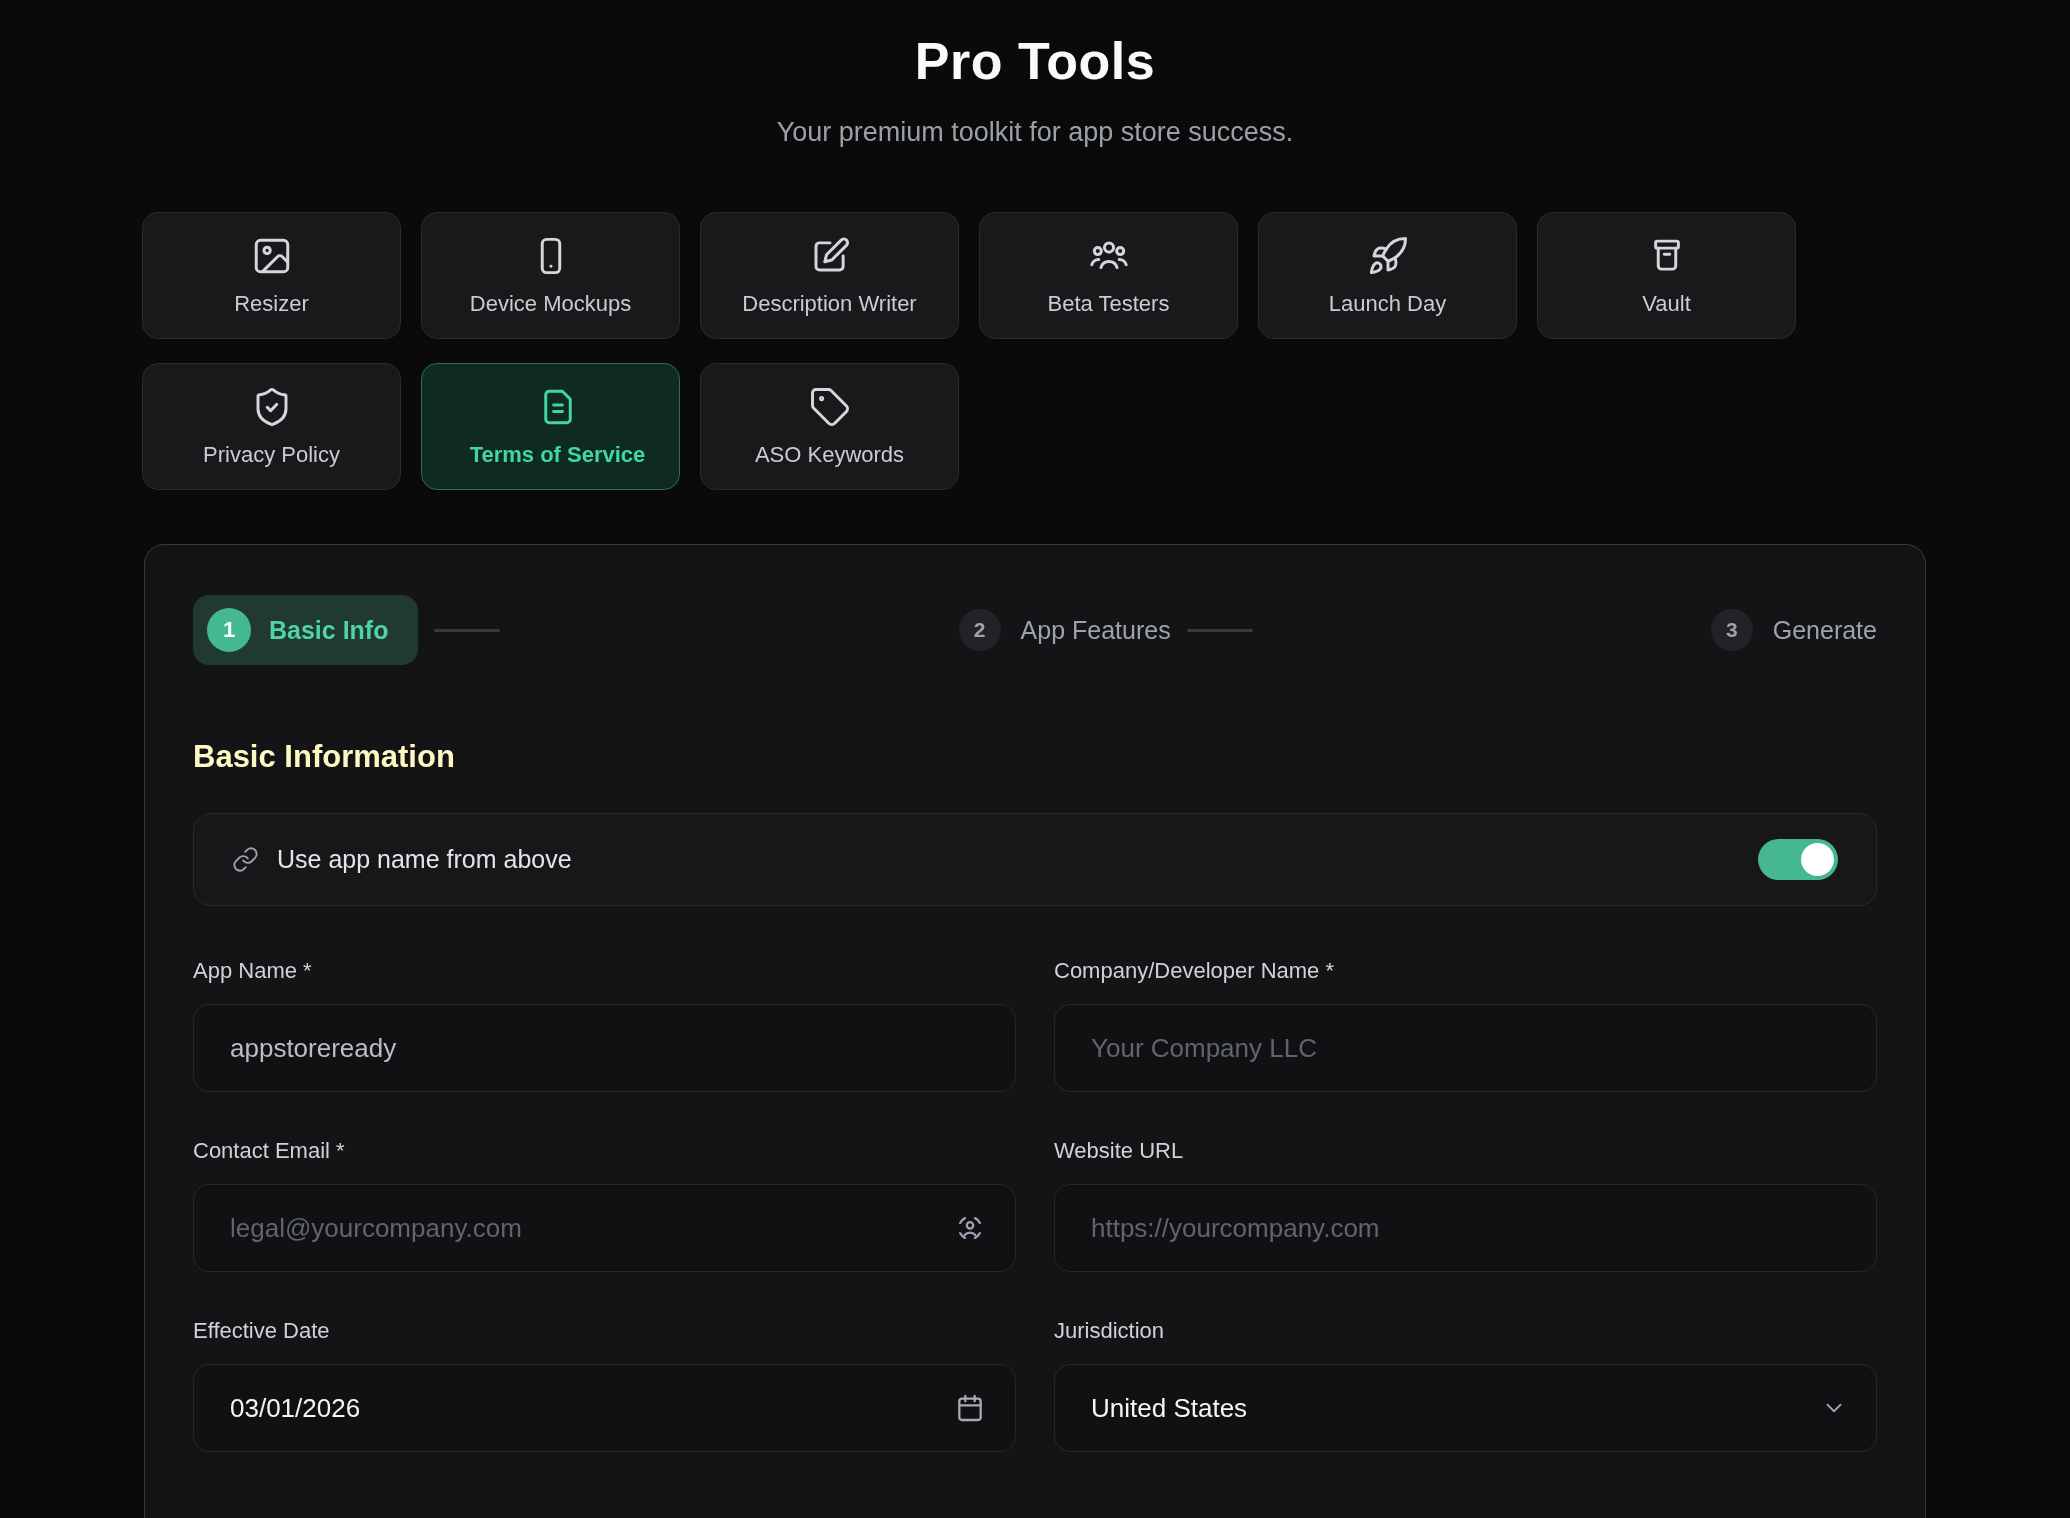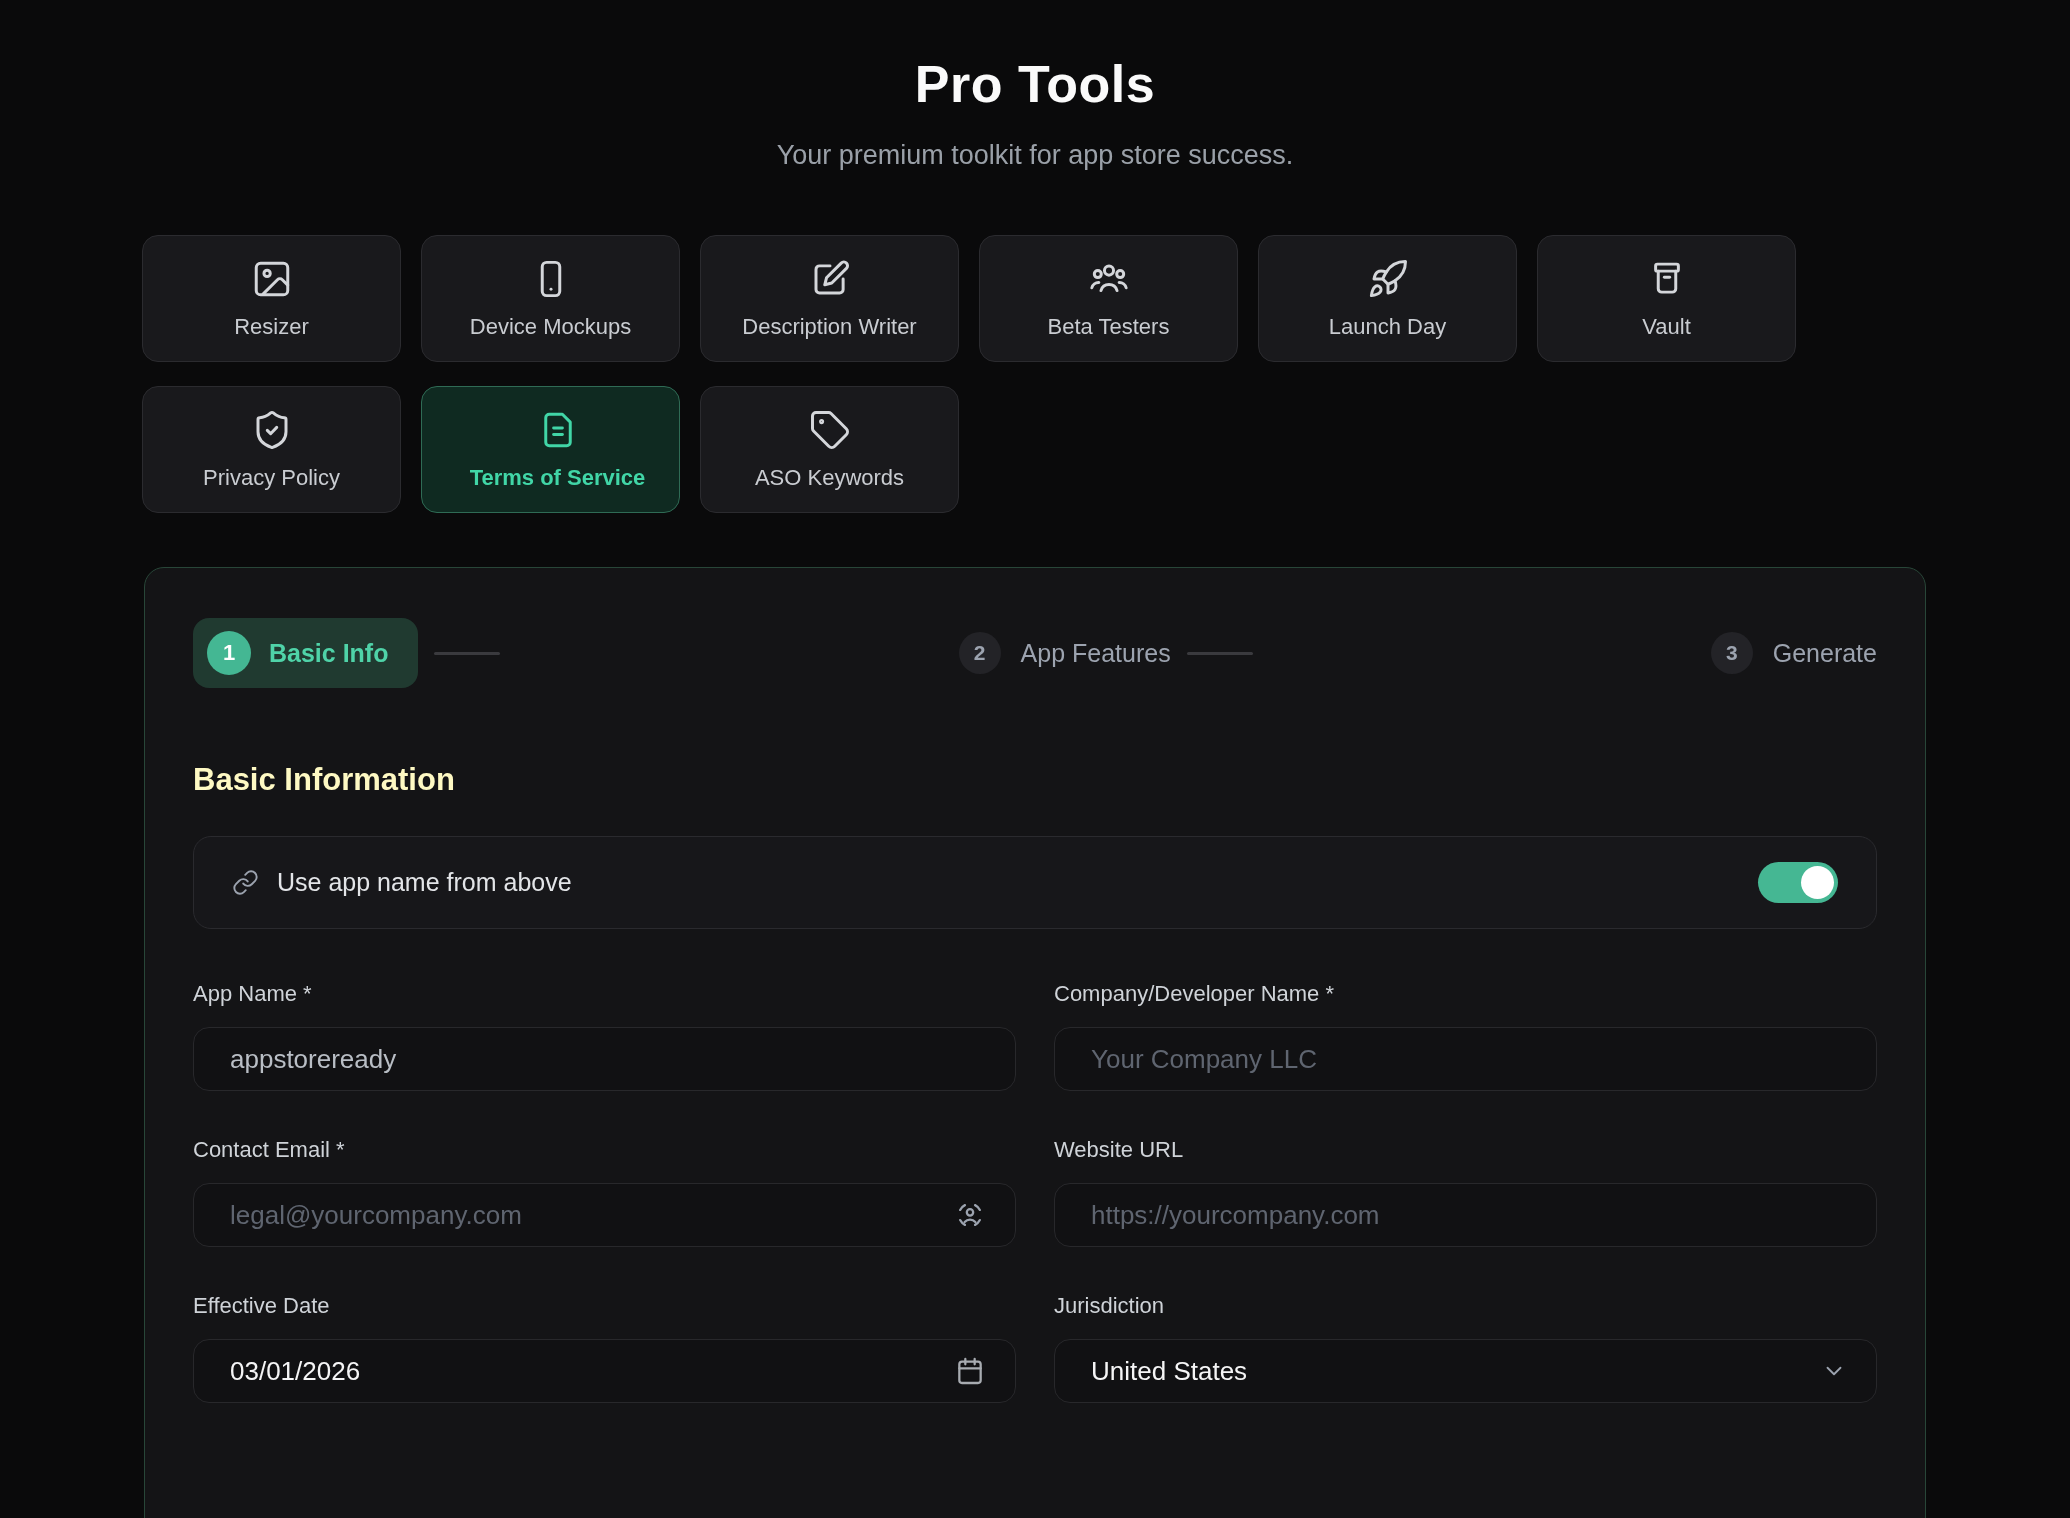--- a/index.html
+++ b/index.html
@@ -5,21 +5,21 @@
   * { margin:0; padding:0; box-sizing:border-box; }
   html,body { width:2070px; height:1518px; overflow:hidden; }
   body {
     background:#0a0a0b;
     font-family:"Liberation Sans", sans-serif;
     color:#e5e7eb;
   }
   svg { display:block; stroke:currentColor; fill:none; stroke-width:1.7; stroke-linecap:round; stroke-linejoin:round; }
 
   
-  .header { text-align:center; padding-top:54px; }
+  .header { text-align:center; padding-top:31px; }
   .page-title { font-size:52px; font-weight:700; color:#fafafa; letter-spacing:.5px; }
   .page-subtitle { margin-top:26px; font-size:27px; color:#9aa0a8; }
 
   
   .tool-grid {
     width:1786px; margin:64px auto 0;
     display:flex; flex-wrap:wrap; gap:24px 20px;
   }
   .tool {
     width:259px; height:127px;
@@ -83,21 +83,21 @@
   }
 
   
   .form-grid {
     margin-top:52px;
     display:grid; grid-template-columns:1fr 1fr; column-gap:38px; row-gap:46px;
   }
   .field-label { font-size:22px; font-weight:500; color:#cfd3d8; margin-bottom:20px; }
   .input-wrap { position:relative; }
   .text-input, .select-input {
-    width:100%; height:64px;
+    width:100%; height:88px;
     background:#111113; border:1px solid #28282b; border-radius:16px;
     padding:0 36px; font-size:26px; color:#f5f5f6;
     font-family:"Liberation Sans", sans-serif; outline:none;
     display:flex; align-items:center;
   }
   .text-input.dim-value { color:#b9bec5; }
   .text-input::placeholder { color:#5f6570; }
   .trail-icon {
     position:absolute; right:30px; top:50%; transform:translateY(-50%);
     color:#9ca3af; width:32px; height:32px;

